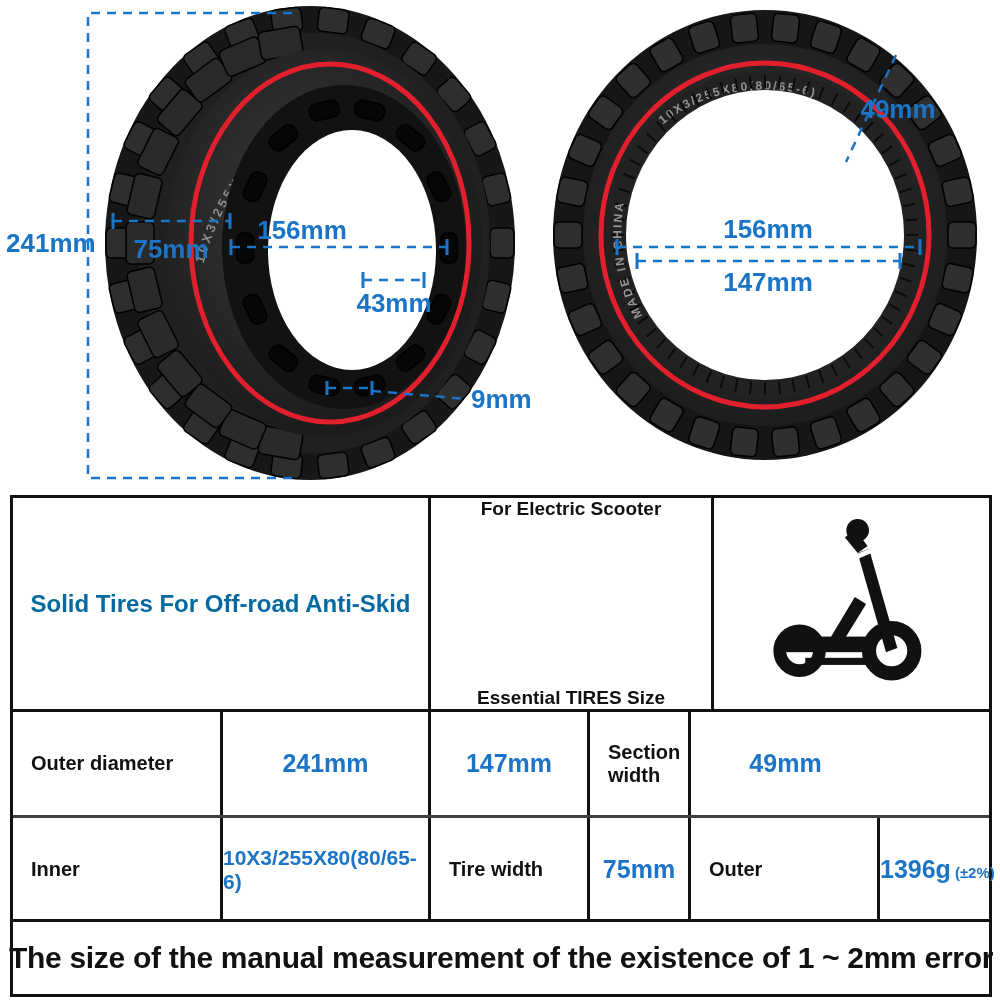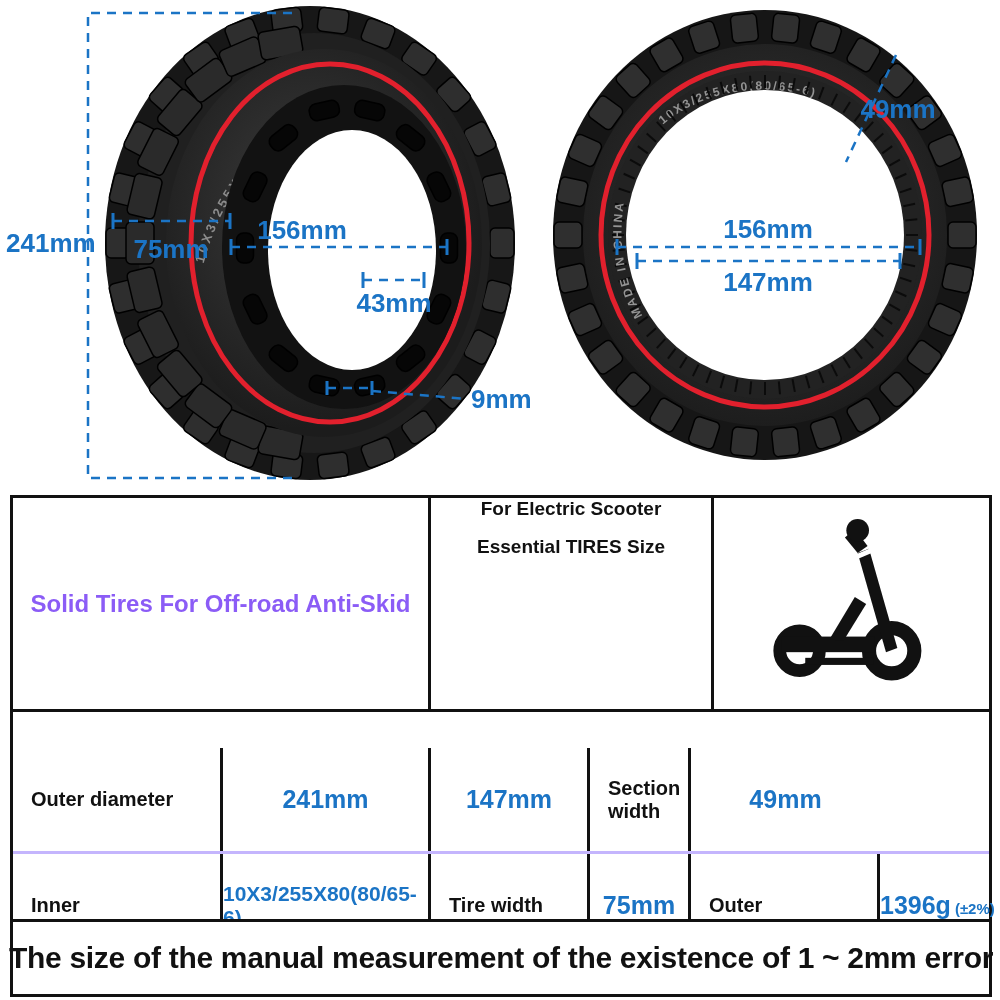--- a/index.html
+++ b/index.html
@@ -14,27 +14,27 @@
   .emboss2{font-size:12px;font-weight:700;letter-spacing:2px;fill:#949494;}
 
   
   .spec-table{position:absolute;left:10px;top:495px;width:982px;height:427px;
               border:3px solid #111;box-sizing:border-box;background:#fff;}
   .hdr-row{display:grid;grid-template-columns:418px 283px 1fr;height:211px;
            border-bottom:3px solid #111;}
   .cell{box-sizing:border-box;display:flex;align-items:center;}
   .vline{border-right:3px solid #111;}
   .hdr-title{justify-content:center;text-align:center;font-weight:700;
-             font-size:24px;color:#8b5cf6;line-height:1.25;}
-  .hdr-sub{flex-direction:column;justify-content:flex-start;text-align:center;
+             font-size:24px;color:#0369a1;line-height:1.25;}
+  .hdr-sub{flex-direction:column;justify-content:space-between;text-align:center;
            font-weight:700;font-size:19px;color:#111;gap:16px;}
   .hdr-icon{justify-content:center;}
   .data-row{display:grid;grid-template-columns:210px 208px 159px 101px 189px 1fr;
             height:103px;}
-  .row-border{border-bottom:3px solid #c4b5fd;margin-top:36px;}
+  .row-border{border-bottom:3px solid #404040;}
   .lbl{font-weight:700;font-size:20px;color:#111;padding-left:18px;}
   .val{justify-content:center;font-weight:700;font-size:25px;color:#1b74c5;}
   .val-small{font-size:21px;}
   .suffix{font-size:15px;font-weight:700;margin-left:4px;margin-top:6px;}
 
   .footer-bar{position:absolute;left:10px;top:919px;width:982px;height:78px;
               border:3px solid #111;box-sizing:border-box;display:flex;
               align-items:center;justify-content:center;background:#fff;
               font-weight:700;font-size:30px;color:#111;letter-spacing:-0.3px;
               white-space:nowrap;}

